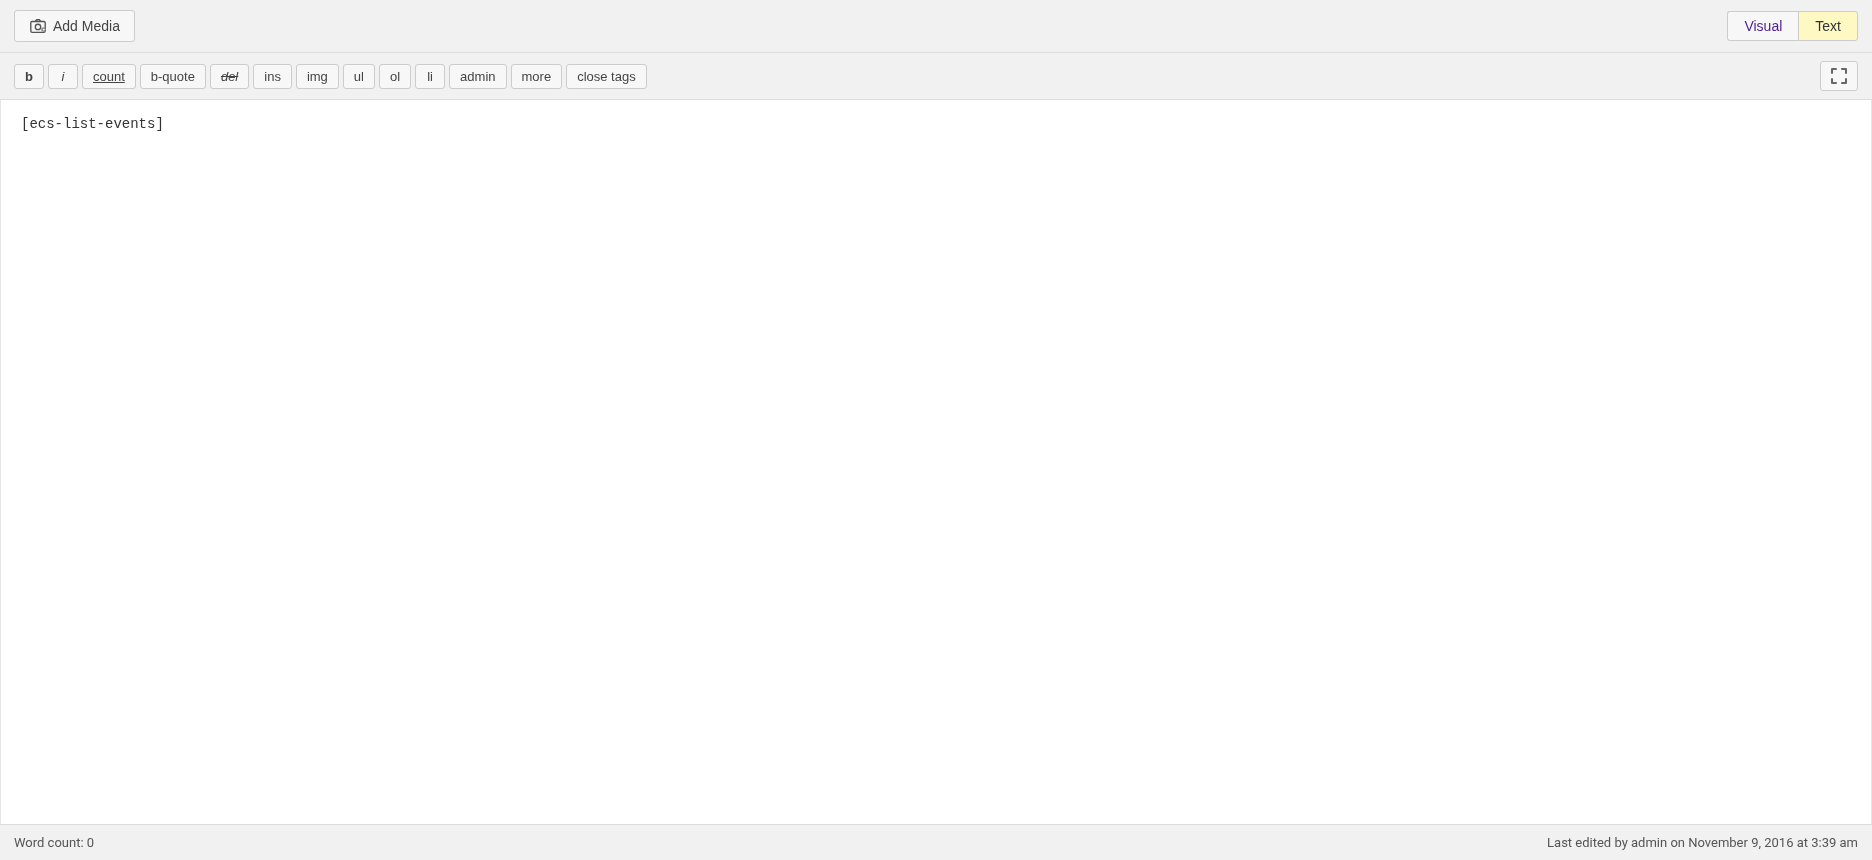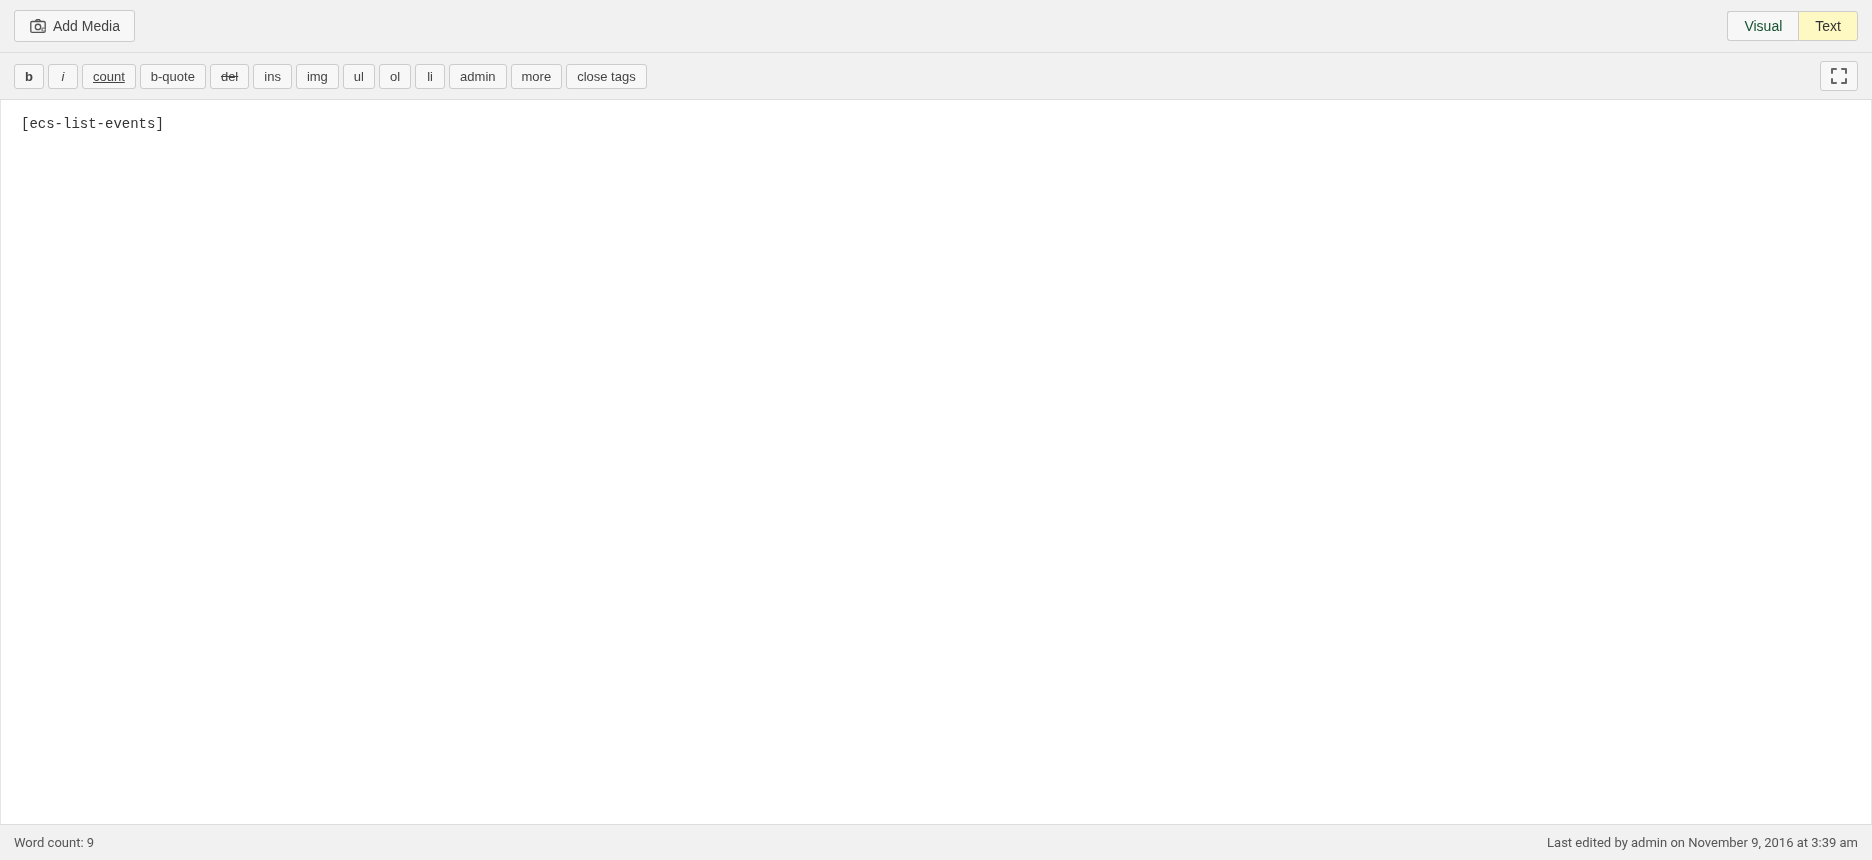--- a/index.html
+++ b/index.html
@@ -49,21 +49,21 @@
       display: flex;
       gap: 0;
     }
 
     .view-tab {
       padding: 6px 16px;
       background: #f7f7f7;
       border: 1px solid #ccc;
       cursor: pointer;
       font-size: 14px;
-      color: #14532d;
+      color: #4c1d95;
     }
 
     .view-tab:first-child {
       border-right: none;
       border-radius: 3px 0 0 3px;
     }
 
     .view-tab:last-child {
       border-radius: 0 3px 3px 0;
     }
@@ -108,20 +108,21 @@
     .toolbar-btn.italic {
       font-style: italic;
     }
 
     .toolbar-btn.link-btn {
       text-decoration: underline;
     }
 
     .toolbar-btn.del-btn {
       text-decoration: line-through;
+      font-style: italic;
     }
 
     .fullscreen-btn {
       padding: 4px 8px;
       background: #f7f7f7;
       border: 1px solid #ccc;
       border-radius: 3px;
       cursor: pointer;
       font-size: 16px;
       color: #555;
@@ -267,17 +268,17 @@
         <path d="M17 17 L13 17 M17 17 L17 13" stroke="#666" stroke-width="2" stroke-linecap="round"></path>
       </svg>
     </button>
   </div>
 
   <div class="editor-content" style="flex:1; display:flex; flex-direction:column;">
     <textarea class="editor-area" spellcheck="false" style="">[ecs-list-events]</textarea>
   </div>
 
   <div class="status-bar">
-    <span>Word count: 9</span>
+    <span>Word count: 0</span>
     <span>Last edited by admin on November 9, 2016 at 3:39 am</span>
   </div>
 
 </div>
 
 </body></html>

